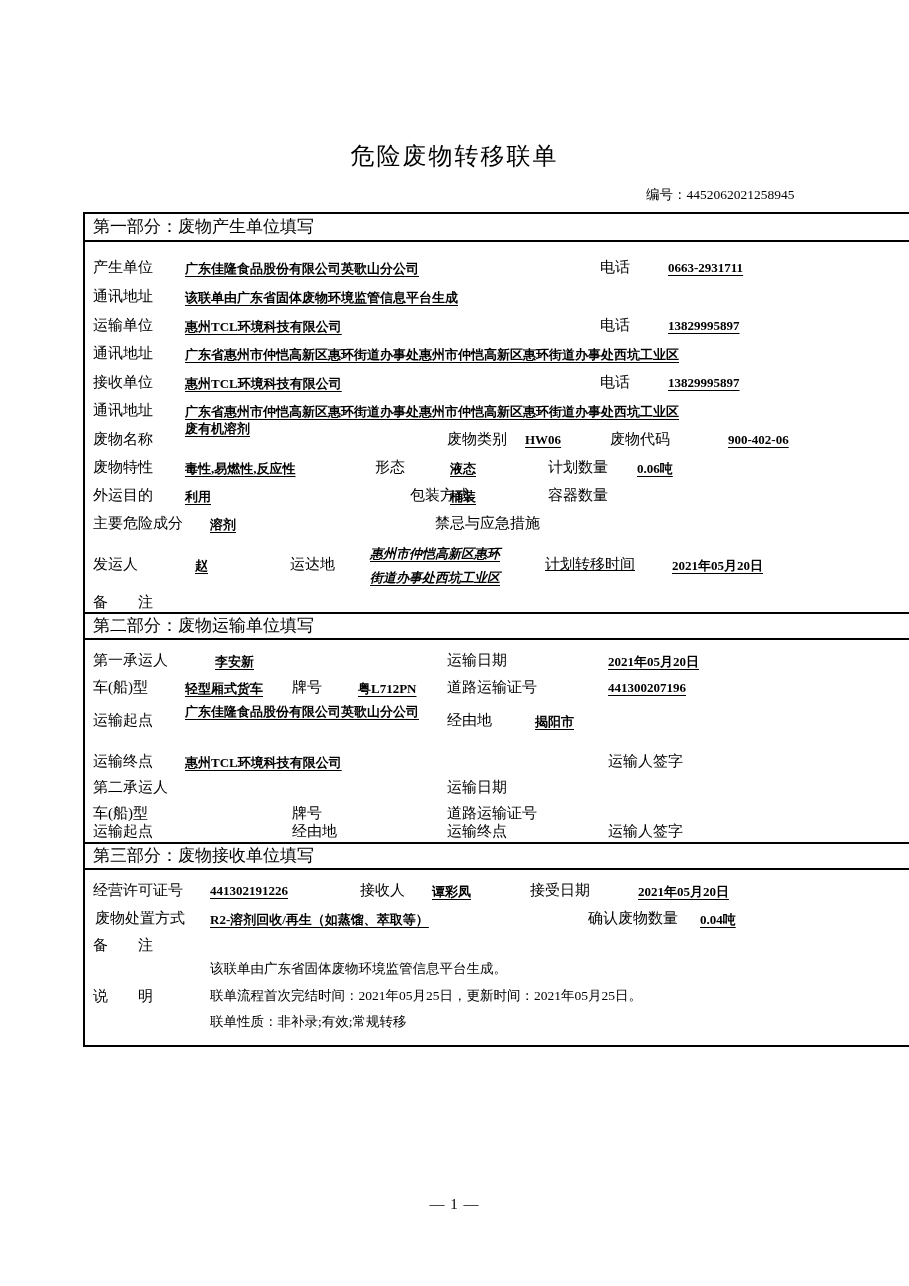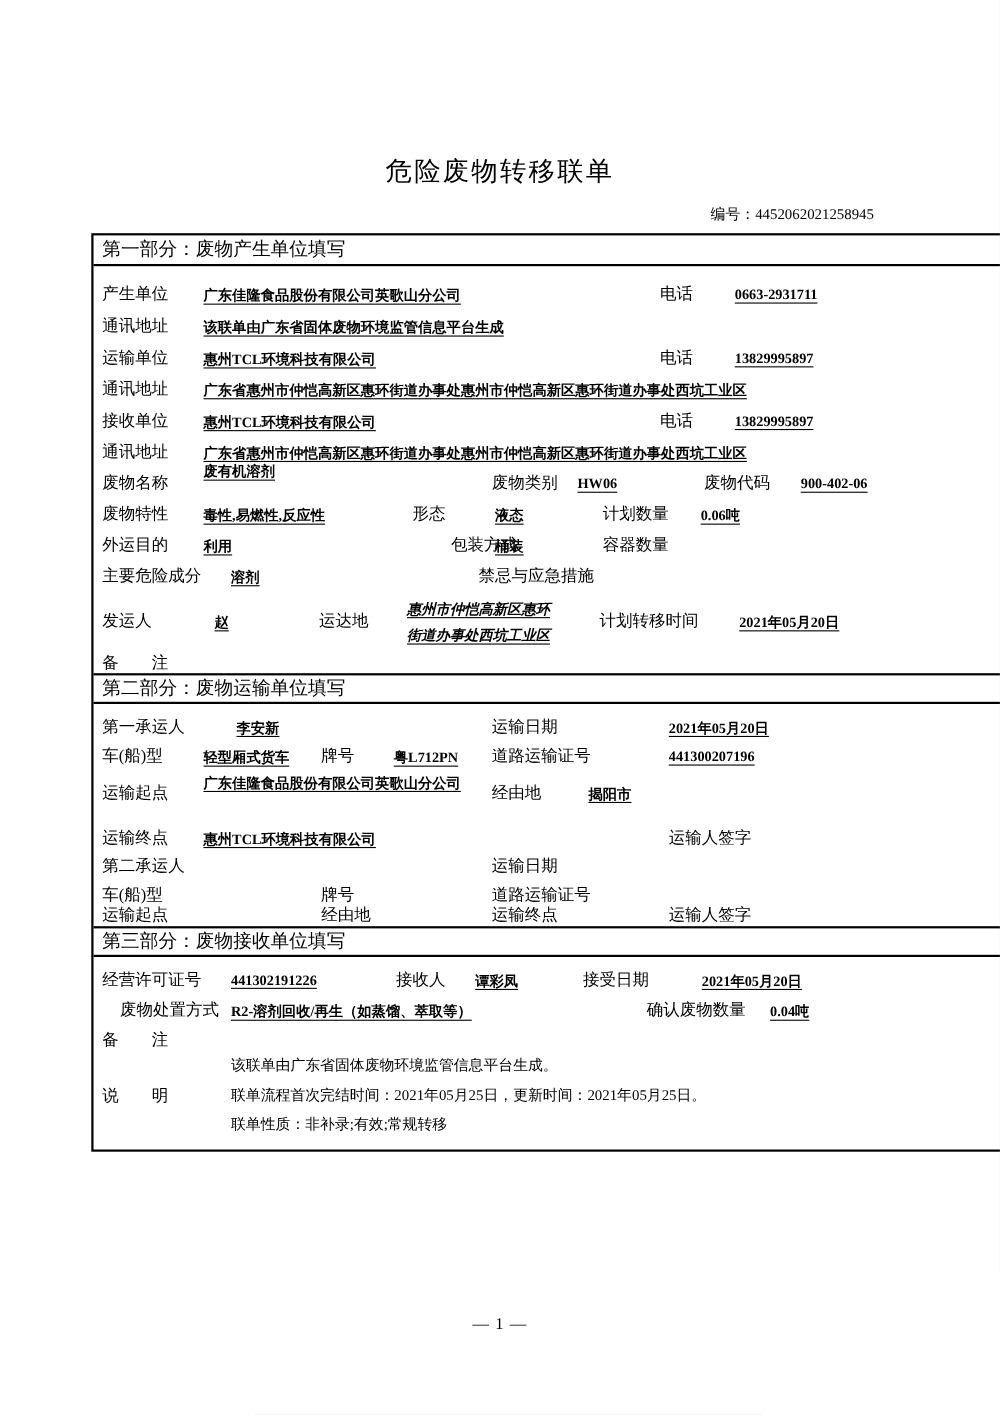--- a/index.html
+++ b/index.html
@@ -73,21 +73,21 @@
     <span class="lab" style="left:515px;top:159px;">电话</span>
     <span class="v" style="left:583px;top:161px;">13829995897</span>
 
     <span class="lab" style="left:8px;top:187px;">通讯地址</span>
     <span class="v" style="left:100px;top:189px;">广东省惠州市仲恺高新区惠环街道办事处惠州市仲恺高新区惠环街道办事处西坑工业区</span>
 
     <span class="lab" style="left:8px;top:216px;">废物名称</span>
     <span class="v" style="left:100px;top:206px;">废有机溶剂</span>
     <span class="lab" style="left:362px;top:216px;">废物类别</span>
     <span class="v" style="left:440px;top:218px;">HW06</span>
-    <span class="lab" style="left:555px;top:216px;">废物代码</span>
+    <span class="lab" style="left:525px;top:216px;">废物代码</span>
     <span class="v" style="left:643px;top:218px;">900-402-06</span>
 
     <span class="lab" style="left:8px;top:244px;">废物特性</span>
     <span class="v" style="left:100px;top:246px;">毒性,易燃性,反应性</span>
     <span class="lab" style="left:290px;top:244px;">形态</span>
     <span class="v" style="left:365px;top:246px;">液态</span>
     <span class="lab" style="left:463px;top:244px;">计划数量</span>
     <span class="v" style="left:552px;top:246px;">0.06吨</span>
 
     <span class="lab" style="left:8px;top:272px;">外运目的</span>
@@ -97,21 +97,21 @@
     <span class="lab" style="left:463px;top:272px;">容器数量</span>
 
     <span class="lab" style="left:8px;top:300px;">主要危险成分</span>
     <span class="v" style="left:125px;top:302px;">溶剂</span>
     <span class="lab" style="left:350px;top:300px;">禁忌与应急措施</span>
 
     <span class="lab" style="left:8px;top:341px;">发运人</span>
     <span class="v" style="left:110px;top:343px;">赵</span>
     <span class="lab" style="left:205px;top:341px;">运达地</span>
     <span class="v wrap" style="left:285px;top:328px;width:136px;font-style:italic;">惠州市仲恺高新区惠环街道办事处西坑工业区</span>
-    <span class="lab" style="left:460px;top:341px;">计划转移时间</span>
+    <span class="lab" style="left:460px;top:341px;text-decoration:underline;">计划转移时间</span>
     <span class="v" style="left:587px;top:343px;">2021年05月20日</span>
 
     <span class="lab" style="left:8px;top:379px;">备　　注</span>
 
     <div class="band mid" style="top:398px;">第二部分：废物运输单位填写</div>
 
     <span class="lab" style="left:8px;top:437px;">第一承运人</span>
     <span class="v" style="left:130px;top:439px;">李安新</span>
     <span class="lab" style="left:362px;top:437px;">运输日期</span>
     <span class="v" style="left:523px;top:439px;">2021年05月20日</span>
@@ -146,21 +146,21 @@
 
     <div class="band mid" style="top:628px;">第三部分：废物接收单位填写</div>
 
     <span class="lab" style="left:8px;top:667px;">经营许可证号</span>
     <span class="v" style="left:125px;top:669px;">441302191226</span>
     <span class="lab" style="left:275px;top:667px;">接收人</span>
     <span class="v" style="left:347px;top:669px;">谭彩凤</span>
     <span class="lab" style="left:445px;top:667px;">接受日期</span>
     <span class="v" style="left:553px;top:669px;">2021年05月20日</span>
 
-    <span class="lab" style="left:24px;top:695px;text-align:center;">废物处置方式</span>
+    <span class="lab" style="left:10px;top:695px;text-align:center;">废物处置方式</span>
     <span class="v" style="left:125px;top:697px;">R2-溶剂回收/再生（如蒸馏、萃取等）</span>
     <span class="lab" style="left:503px;top:695px;text-align:right;">确认废物数量</span>
     <span class="v" style="left:615px;top:697px;">0.04吨</span>
 
     <span class="lab" style="left:8px;top:722px;">备　　注</span>
 
     <span class="lab" style="left:8px;top:773px;">说　　明</span>
     <span class="lab" style="left:125px;top:746px;font-size:13.5px;">该联单由广东省固体废物环境监管信息平台生成。</span>
     <span class="lab" style="left:125px;top:773px;font-size:13.5px;">联单流程首次完结时间：2021年05月25日，更新时间：2021年05月25日。</span>
     <span class="lab" style="left:125px;top:799px;font-size:13.5px;">联单性质：非补录;有效;常规转移</span>

